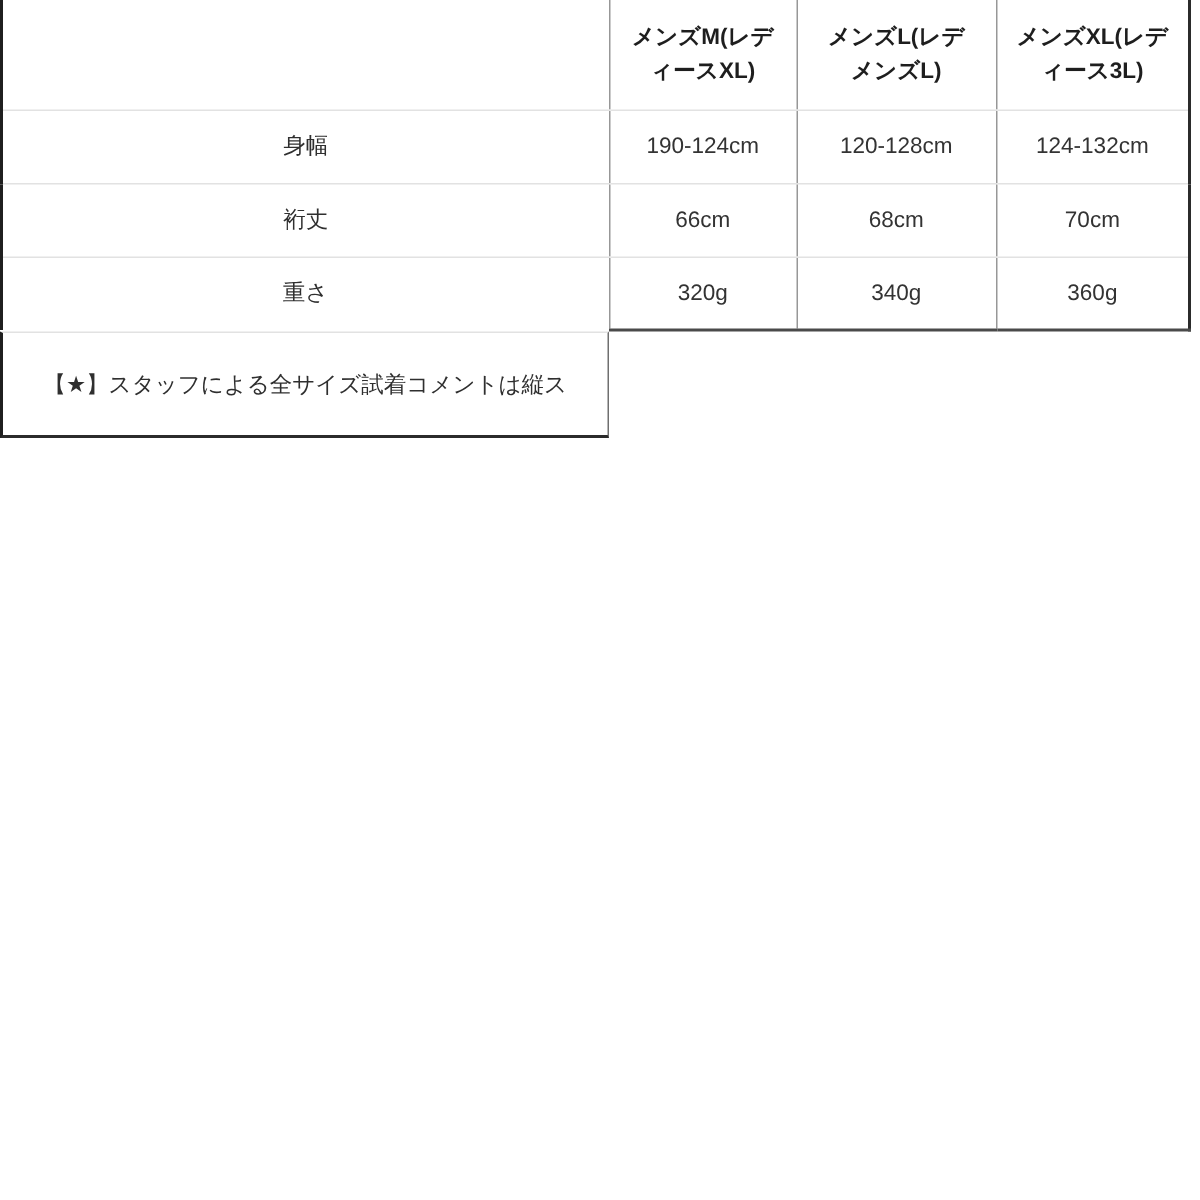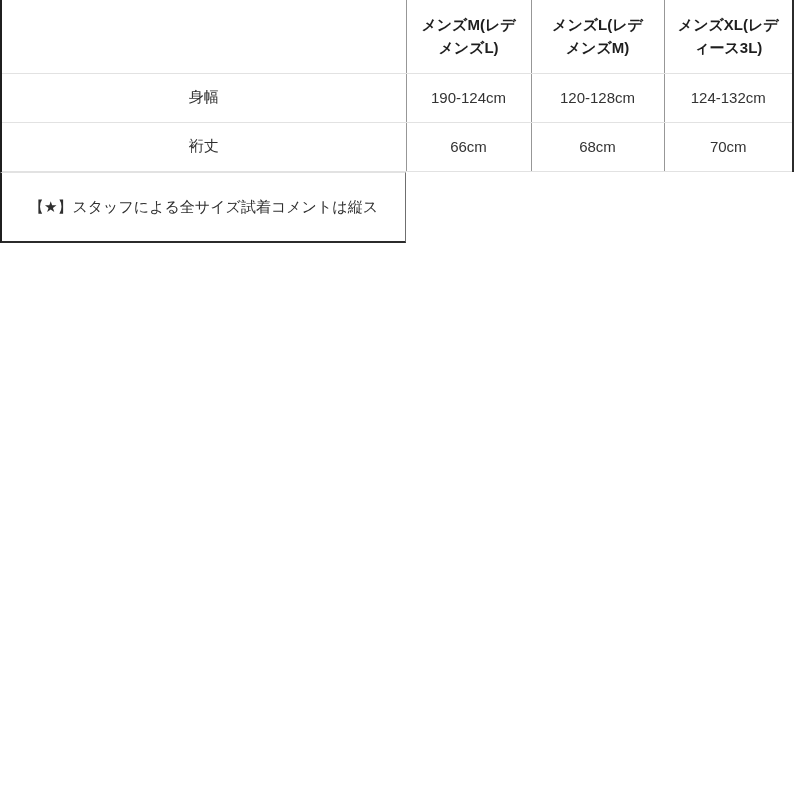--- a/index.html
+++ b/index.html
@@ -78,45 +78,51 @@
       <col class="c0">
         <col class="c1">
         <col class="c2">
         <col class="c3">
     </colgroup>
     <thead>
       <tr>
         <th class="rowlabel"></th>
         <th>
           <span class="hline">メンズM(レデ</span>
-          <span class="hline">メンズL)</span>
+          <span class="hline">ィースXL)</span>
         </th>
         <th>
           <span class="hline">メンズL(レデ</span>
-          <span class="hline">メンズM)</span>
+          <span class="hline">メンズL)</span>
         </th>
         <th>
           <span class="hline">メンズXL(レデ</span>
           <span class="hline">ィース3L)</span>
         </th>
       </tr>
     </thead>
     <tbody>
       <tr>
         <td class="rowlabel">身幅</td>
         <td>190-124cm</td>
         <td>120-128cm</td>
         <td>124-132cm</td>
       </tr>
       <tr>
         <td class="rowlabel">裄丈</td>
         <td>66cm</td>
         <td>68cm</td>
         <td>70cm</td>
       </tr>
+      <tr class="last">
+        <td class="rowlabel">重さ</td>
+        <td>320g</td>
+        <td>340g</td>
+        <td>360g</td>
+      </tr>
     </tbody>
   </table>
 
   <div class="note-box">
     <span class="nline">【★】スタッフによる全サイズ試着コメントは縦ス</span>
   </div>
 
 </div>
 
 </body></html>

